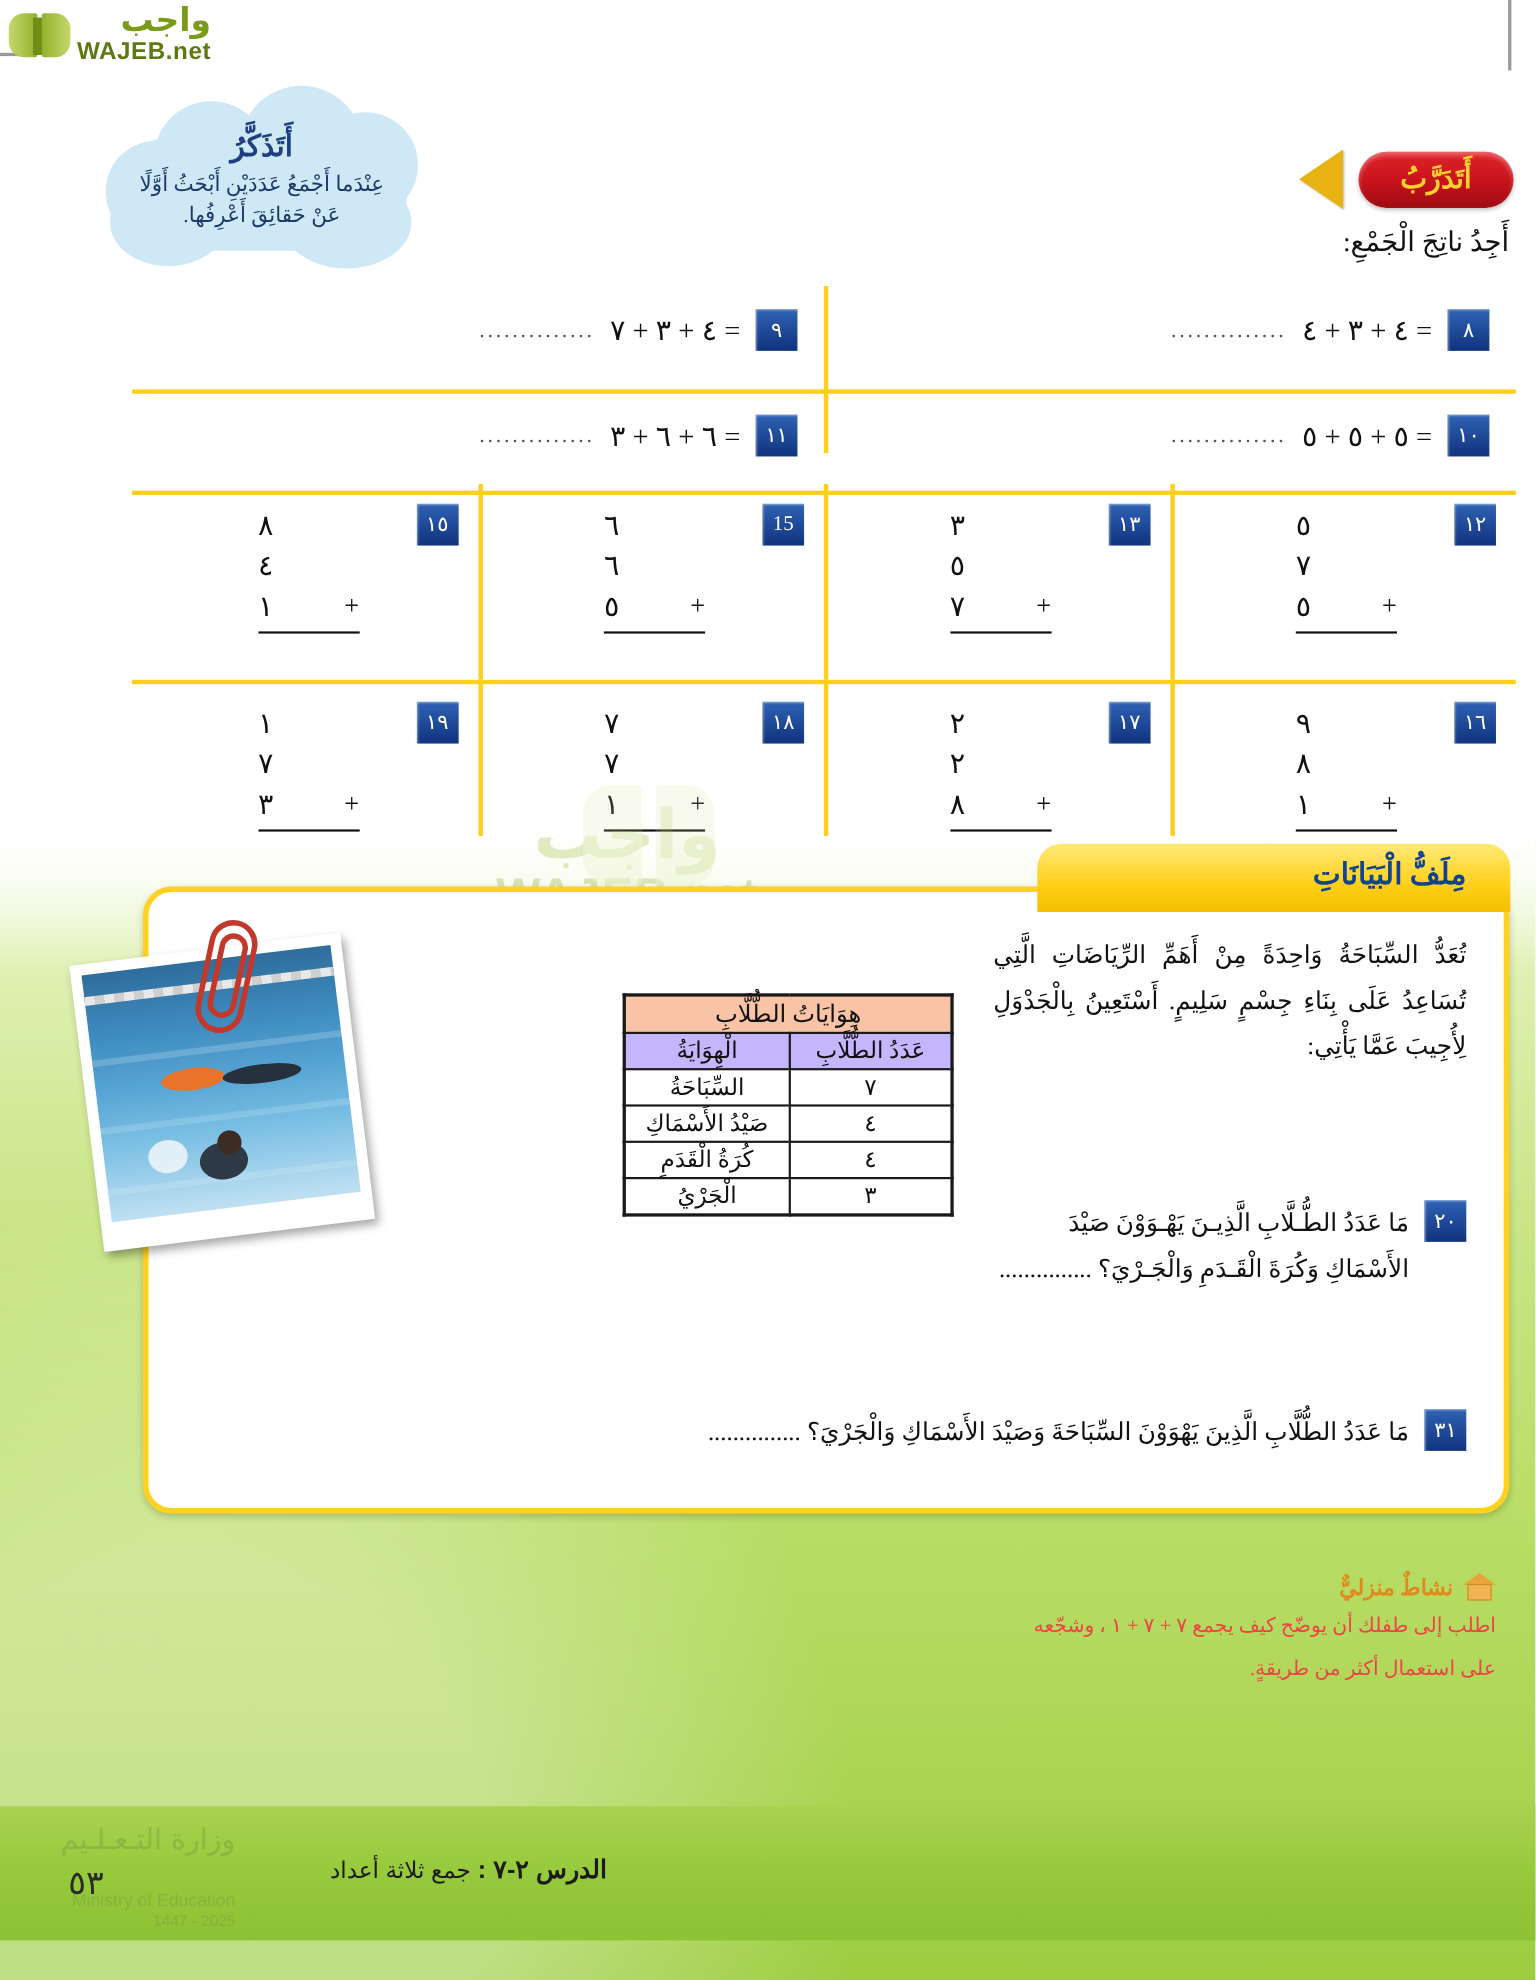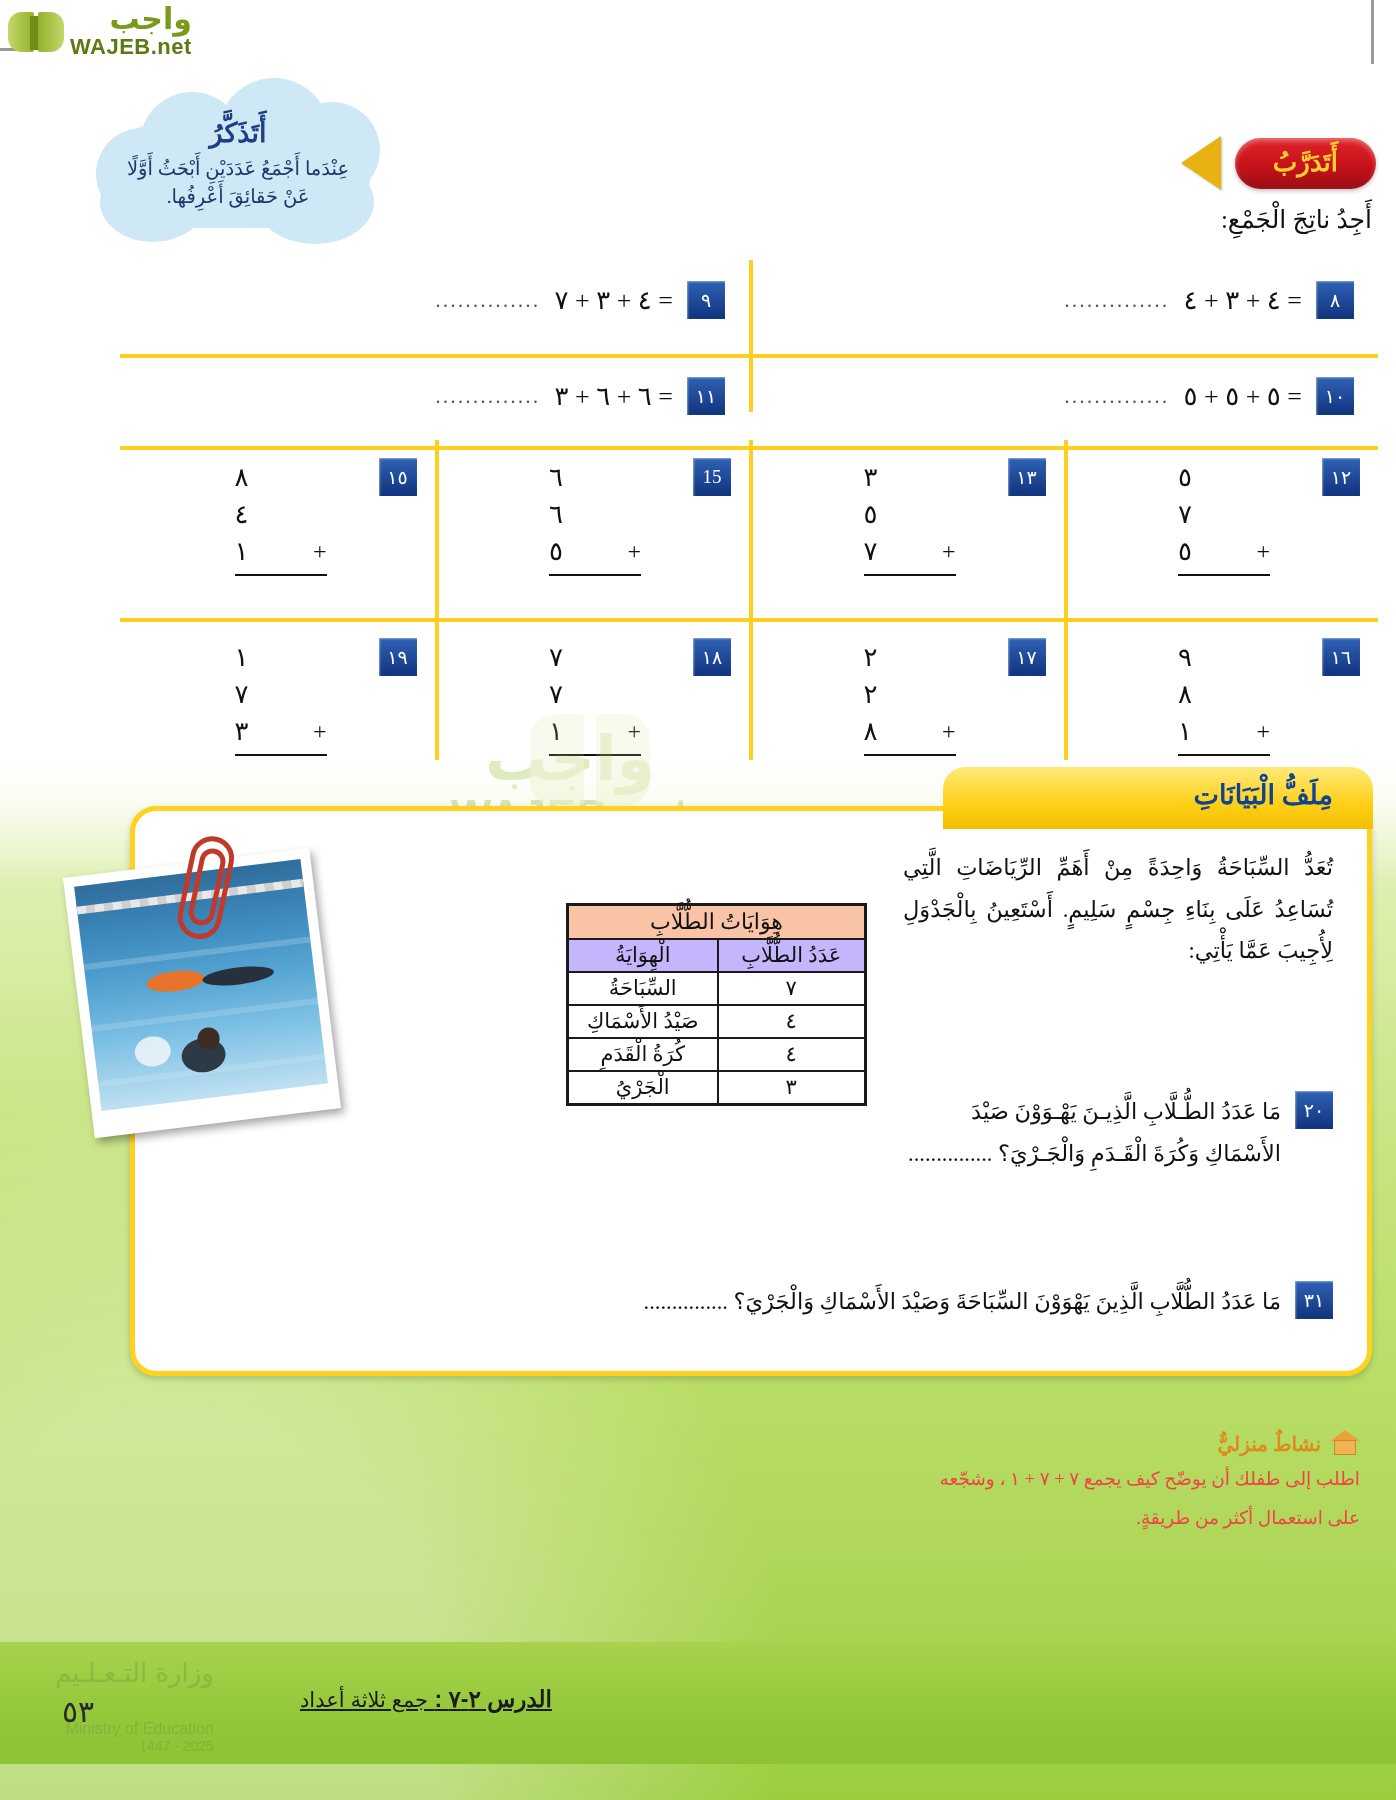--- a/index.html
+++ b/index.html
@@ -129,21 +129,21 @@
   .home-ico { width:30px; height:26px; position:relative; }
   .home-ico .roof { position:absolute; left:0; top:0; width:0;height:0;
       border-left:15px solid transparent; border-right:15px solid transparent; border-bottom:11px solid #e8a33a; }
   .home-ico .base { position:absolute; left:4px; top:10px; width:22px; height:15px; background:#f0b455; border:1px solid #c98a22;}
   .home-body { font-size:18.5px; line-height:1.75; color:#ef4444; margin-top:7px; text-align:right; }
 
   
   .footer { position:absolute; left:0; right:0; bottom:36px; height:122px;
             background:linear-gradient(180deg,#a9d24e 0%, #96c93c 50%, #8dc235 100%); }
   .footer .lessonline { position:absolute; right:auto; left:300px; top:44px; direction:rtl;
-            font-family:"Liberation Sans", sans-serif; font-size:23px; color:#1b1b1b; font-weight:bold; white-space:nowrap;text-decoration:underline; }
+            font-family:"Liberation Sans", sans-serif; font-size:23px; color:#1b1b1b; font-weight:bold; white-space:nowrap; }
   .footer .lessonline .sub { font-weight:normal; font-size:21px; }
   .pagenum { position:absolute; left:62px; top:52px; font-size:30px; color:#2a2a2a; font-family:"Liberation Sans",sans-serif;}
   .moe { position:absolute; left:55px; top:16px; opacity:.35; direction:rtl; color:#6d8f3d; }
   .moe .ar { font-family:"DejaVu Sans", sans-serif; font-size:26px; letter-spacing:2px;}
   .moe .en { font-family:"Liberation Sans", sans-serif; font-size:16px;margin-top:32px; }
   .moe .yr { font-family:"Liberation Sans", sans-serif; font-size:14px; }
   .vbar-right { position:absolute; right:22px; top:0; width:3px; height:64px; background:#9a9a9a; }
 </style>
 </head>
 <body>

